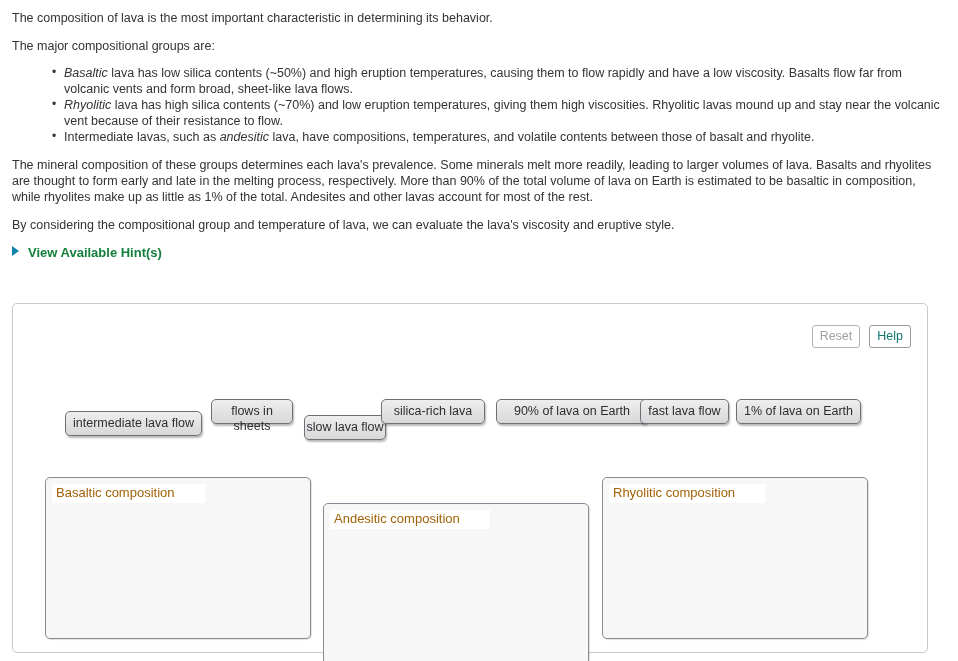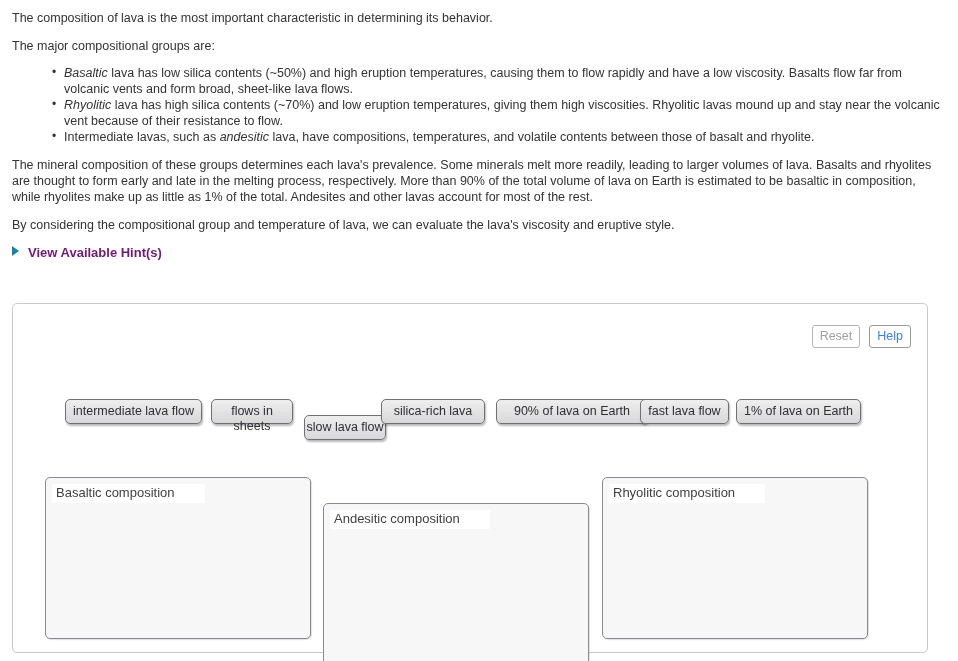--- a/index.html
+++ b/index.html
@@ -52,21 +52,21 @@
     margin: 0 0 14px 0;
     font-weight: bold;
     line-height: 16px;
   }
 
   .hint-link {
     display: block;
     margin: 0 0 10px 0;
     padding-left: 0;
     position: relative;
-    color: #701a75;
+    color: #15803d;
     font-weight: bold;
     font-size: 13px;
     line-height: 16px;
     text-decoration: none;
     cursor: pointer;
     width: 170px;
   }
   .hint-arrow {
     display: inline-block;
     width: 0; height: 0;
@@ -98,21 +98,21 @@
     gap: 9px;
   }
   .tool-btn {
     font-family: "Liberation Sans", sans-serif;
     font-size: 12.5px;
     line-height: 14px;
     padding: 3px 7px 4px 7px;
     border: 1px solid #9b9b9b;
     border-radius: 3px;
     background: #ffffff;
-    color: #3b82f6;
+    color: #0f766e;
     cursor: pointer;
     box-sizing: border-box;
   }
   .tool-btn.disabled {
     color: #a0a0a0;
     border-color: #b5b5b5;
     cursor: default;
   }
 
   
@@ -158,21 +158,21 @@
     border: 1px solid #8a8a96;
     border-radius: 5px;
     background: #f7f7f7;
     box-shadow: 1px 1px 1px rgba(0,0,0,0.12);
   }
   .bin-label {
     display: inline-block;
     margin: 6px 0 0 6px;
     padding: 1px 30px 2px 4px;
     background: #ffffff;
-    color: #404040;
+    color: #a16207;
     font-size: 13px;
     line-height: 16px;
   }
 </style>
 </head>
 <body>
 
 <div class="page">
 
   <p class="para">The composition of lava is the most important characteristic in determining its behavior.</p>
@@ -203,21 +203,21 @@
 </div>
 
 <div class="activity-panel">
 
   <div class="panel-toolbar">
     <button class="tool-btn disabled">Reset</button>
     <button class="tool-btn">Help</button>
   </div>
 
   <div class="token-row">
-    <div class="token" style="left: 52px; width: 137px;">intermediate lava flow</div>
+    <div class="token" style="left: 52px; width: 137px; margin-top: 12px;">intermediate lava flow</div>
     <div class="token" style="left: 198px; width: 82px;">flows in sheets</div>
     <div class="token" style="left: 291px; width: 82px; margin-top: 16px;">slow lava flow</div>
     <div class="token" style="left: 368px; width: 104px; text-align: center;">silica-rich lava</div>
     <div class="token" style="left: 483px; width: 152px;">90% of lava on Earth</div>
     <div class="token" style="left: 627px; width: 89px;">fast lava flow</div>
     <div class="token" style="left: 723px; width: 125px;">1% of lava on Earth</div>
   </div>
 
   <div class="bin-row">
     <div class="bin" style="left: 32px; width: 266px;">

